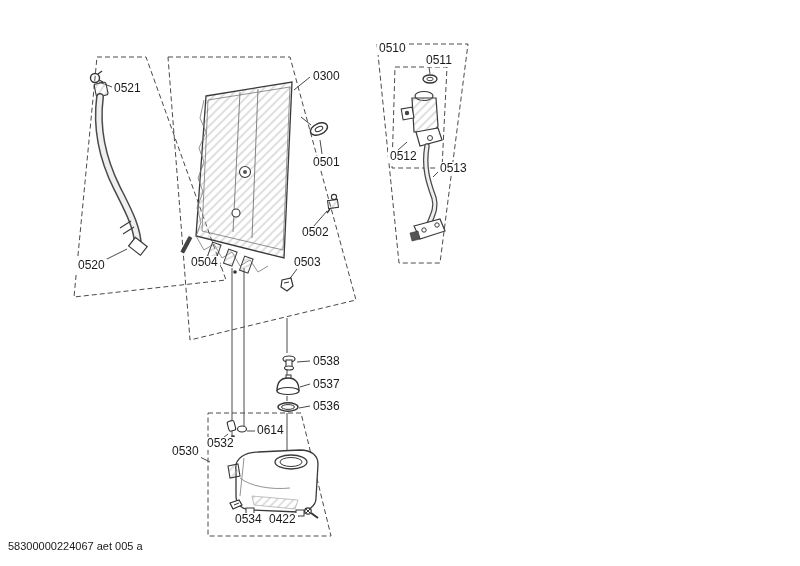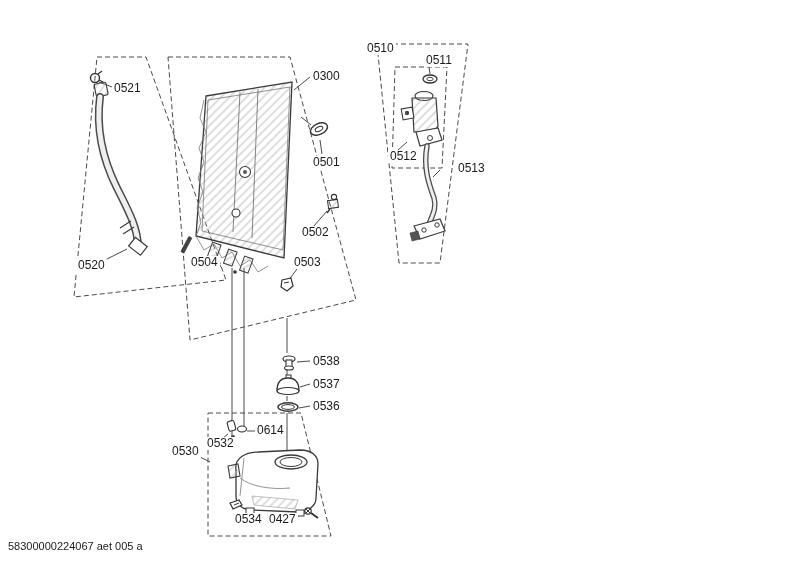--- a/index.html
+++ b/index.html
@@ -186,28 +186,28 @@
       <line x1="310" y1="509" x2="306" y2="513" stroke="#333" stroke-width="1"></line>
       <line x1="311" y1="513" x2="318" y2="518" stroke="#333" stroke-width="2"></line>
     </g>
   </svg>
 
   <div class="part-label" style="left:311px;top:70px">0300</div>
   <div class="part-label" style="left:311px;top:156px">0501</div>
   <div class="part-label" style="left:300px;top:226px">0502</div>
   <div class="part-label" style="left:292px;top:256px">0503</div>
   <div class="part-label" style="left:189px;top:256px">0504</div>
-  <div class="part-label" style="left:365px;top:42px">0510</div>
+  <div class="part-label" style="left:377px;top:42px">0510</div>
   <div class="part-label" style="left:424px;top:54px">0511</div>
   <div class="part-label" style="left:388px;top:150px">0512</div>
-  <div class="part-label" style="left:456px;top:162px">0513</div>
+  <div class="part-label" style="left:438px;top:162px">0513</div>
   <div class="part-label" style="left:76px;top:259px">0520</div>
   <div class="part-label" style="left:112px;top:82px">0521</div>
   <div class="part-label" style="left:170px;top:445px">0530</div>
-  <div class="part-label" style="left:267px;top:513px">0427</div>
+  <div class="part-label" style="left:267px;top:513px">0422</div>
   <div class="part-label" style="left:205px;top:437px">0532</div>
   <div class="part-label" style="left:255px;top:424px">0614</div>
   <div class="part-label" style="left:233px;top:513px">0534</div>
   <div class="part-label" style="left:311px;top:400px">0536</div>
   <div class="part-label" style="left:311px;top:378px">0537</div>
   <div class="part-label" style="left:311px;top:355px">0538</div>
 
   <div class="footer-code">58300000224067 aet 005 a</div>
 </div>
 

